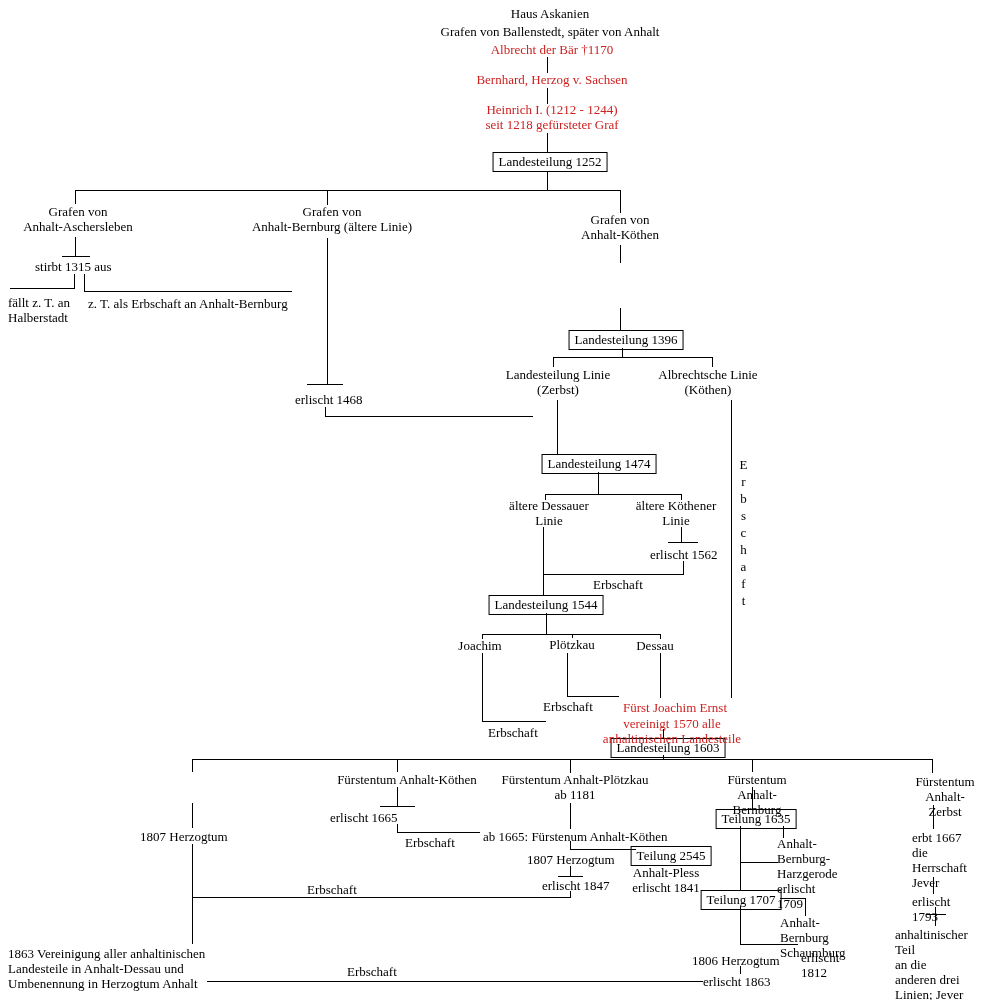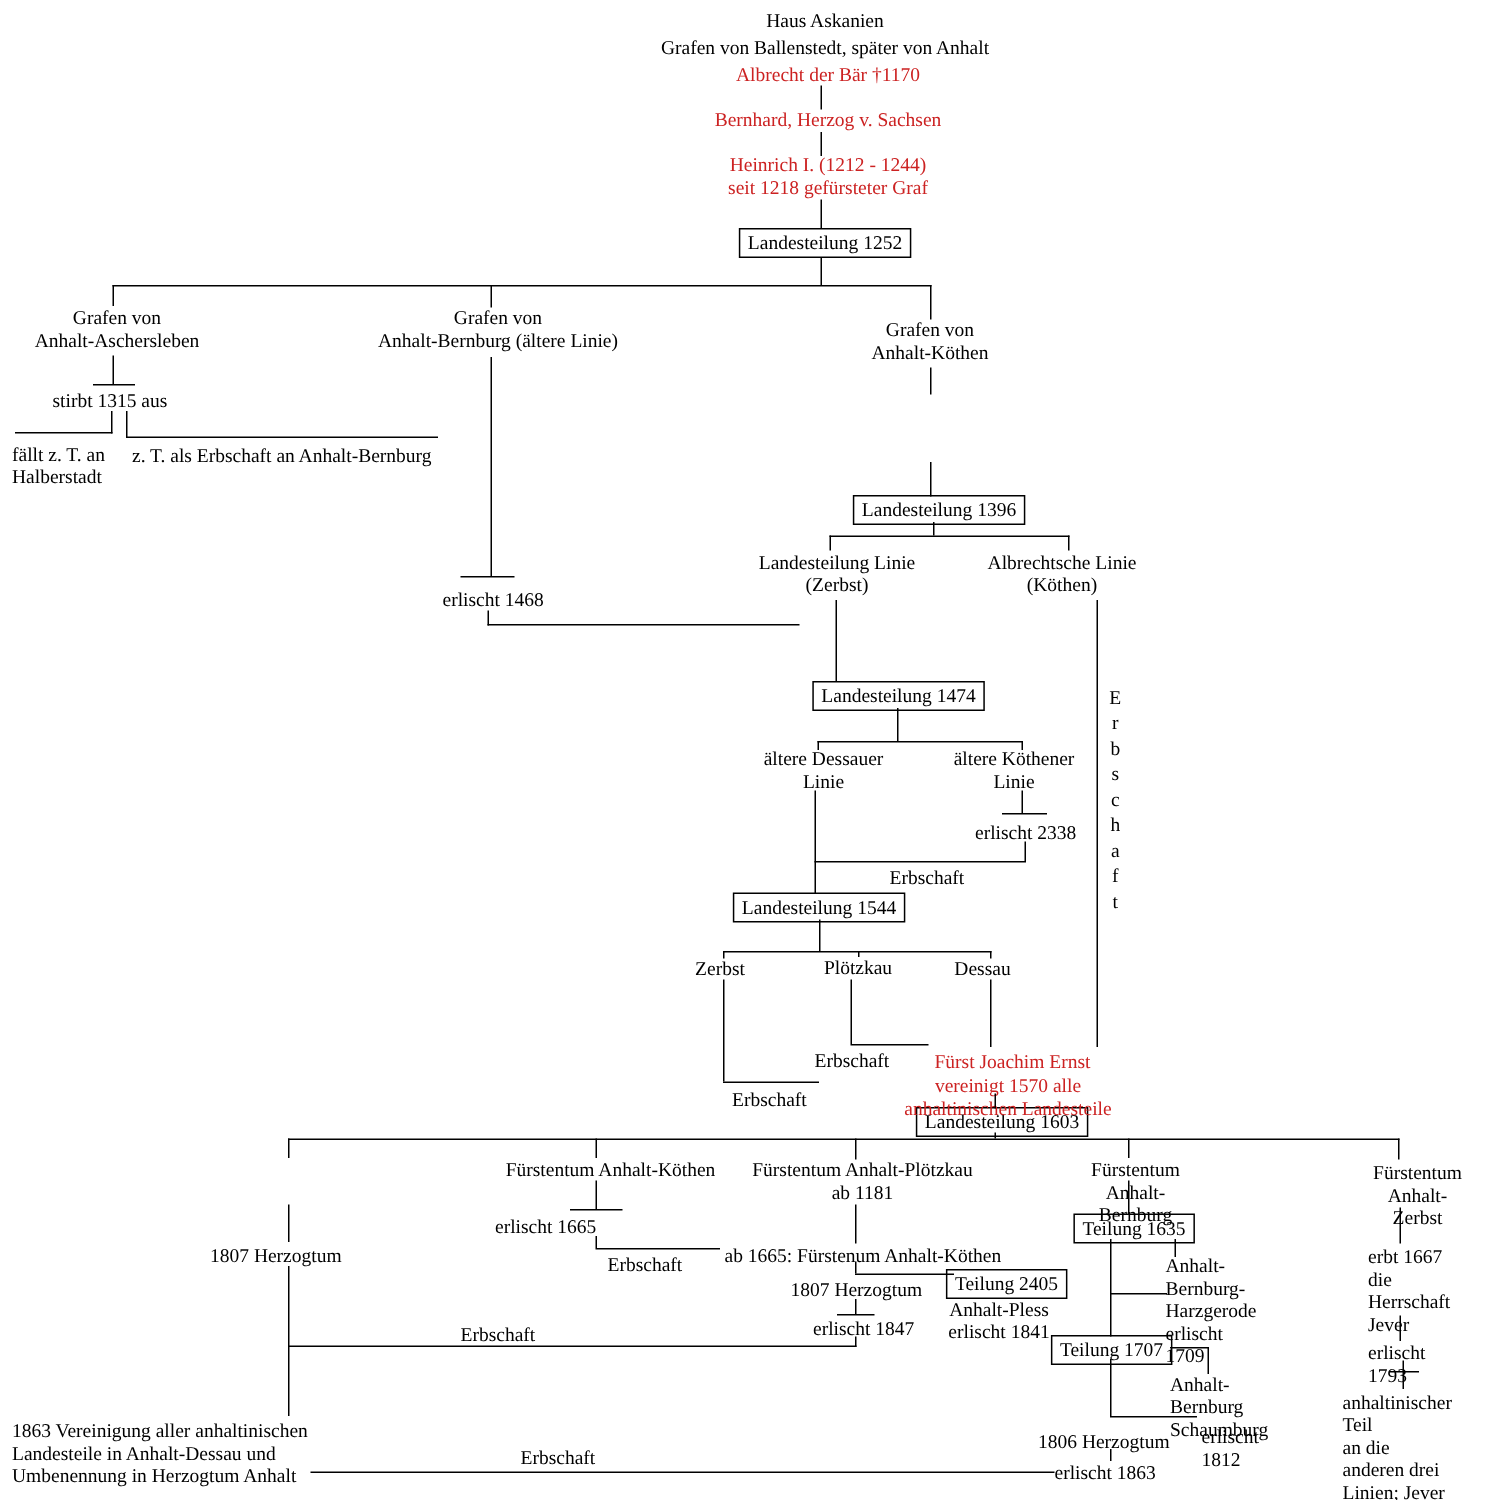--- a/index.html
+++ b/index.html
@@ -29,21 +29,21 @@
   <div class="lbl c red" style="left:552px;top:72px">Bernhard, Herzog v. Sachsen</div>
   <div class="lbl c red" style="left:552px;top:102px">Heinrich I. (1212 - 1244)
 seit 1218 gefürsteter Graf</div>
 
   <div class="box" style="left:550px;top:152px">Landesteilung 1252</div>
   <div class="box" style="left:626px;top:330px">Landesteilung 1396</div>
   <div class="box" style="left:599px;top:454px">Landesteilung 1474</div>
   <div class="box" style="left:546px;top:595px">Landesteilung 1544</div>
   <div class="box" style="left:668px;top:738px">Landesteilung 1603</div>
   <div class="box" style="left:756px;top:809px">Teilung 1635</div>
-  <div class="box" style="left:671px;top:846px">Teilung 2405</div>
+  <div class="box" style="left:671px;top:846px">Teilung 2545</div>
   <div class="box" style="left:741px;top:890px">Teilung 1707</div>
 
   <div class="lbl c" style="left:78px;top:204px">Grafen von
 Anhalt-Aschersleben</div>
   <div class="lbl" style="left:35px;top:259px">stirbt 1315 aus</div>
   <div class="lbl" style="left:8px;top:295px">fällt z. T. an
 Halberstadt</div>
   <div class="lbl" style="left:88px;top:296px">z. T. als Erbschaft an Anhalt-Bernburg</div>
   <div class="lbl c" style="left:332px;top:204px">Grafen von
 Anhalt-Bernburg (ältere Linie)</div>
@@ -54,24 +54,24 @@
   <div class="lbl c" style="left:558px;top:367px">Landesteilung Linie
 (Zerbst)</div>
   <div class="lbl c" style="left:708px;top:367px">Albrechtsche Linie
 (Köthen)</div>
   <div class="lbl vtext" style="left:736px;top:457px">Erbschaft</div>
 
   <div class="lbl c" style="left:549px;top:498px">ältere Dessauer
 Linie</div>
   <div class="lbl c" style="left:676px;top:498px">ältere Köthener
 Linie</div>
-  <div class="lbl" style="left:650px;top:547px">erlischt 2338</div>
+  <div class="lbl" style="left:650px;top:547px">erlischt 1562</div>
   <div class="lbl" style="left:593px;top:577px">Erbschaft</div>
 
-  <div class="lbl c" style="left:480px;top:638px">Zerbst</div>
+  <div class="lbl c" style="left:480px;top:638px">Joachim</div>
   <div class="lbl c" style="left:572px;top:637px">Plötzkau</div>
   <div class="lbl c" style="left:655px;top:638px">Dessau</div>
   <div class="lbl" style="left:543px;top:699px">Erbschaft</div>
   <div class="lbl" style="left:488px;top:725px">Erbschaft</div>
   <div class="lbl c red" style="left:675px;top:700px">Fürst Joachim Ernst</div>
   <div class="lbl c red" style="left:672px;top:716px">vereinigt 1570 alle anhaltinischen Landesteile</div>
 
   <div class="lbl" style="left:140px;top:829px">1807 Herzogtum</div>
   <div class="lbl" style="left:307px;top:882px">Erbschaft</div>
   <div class="lbl" style="left:8px;top:946px">1863 Vereinigung aller anhaltinischen

